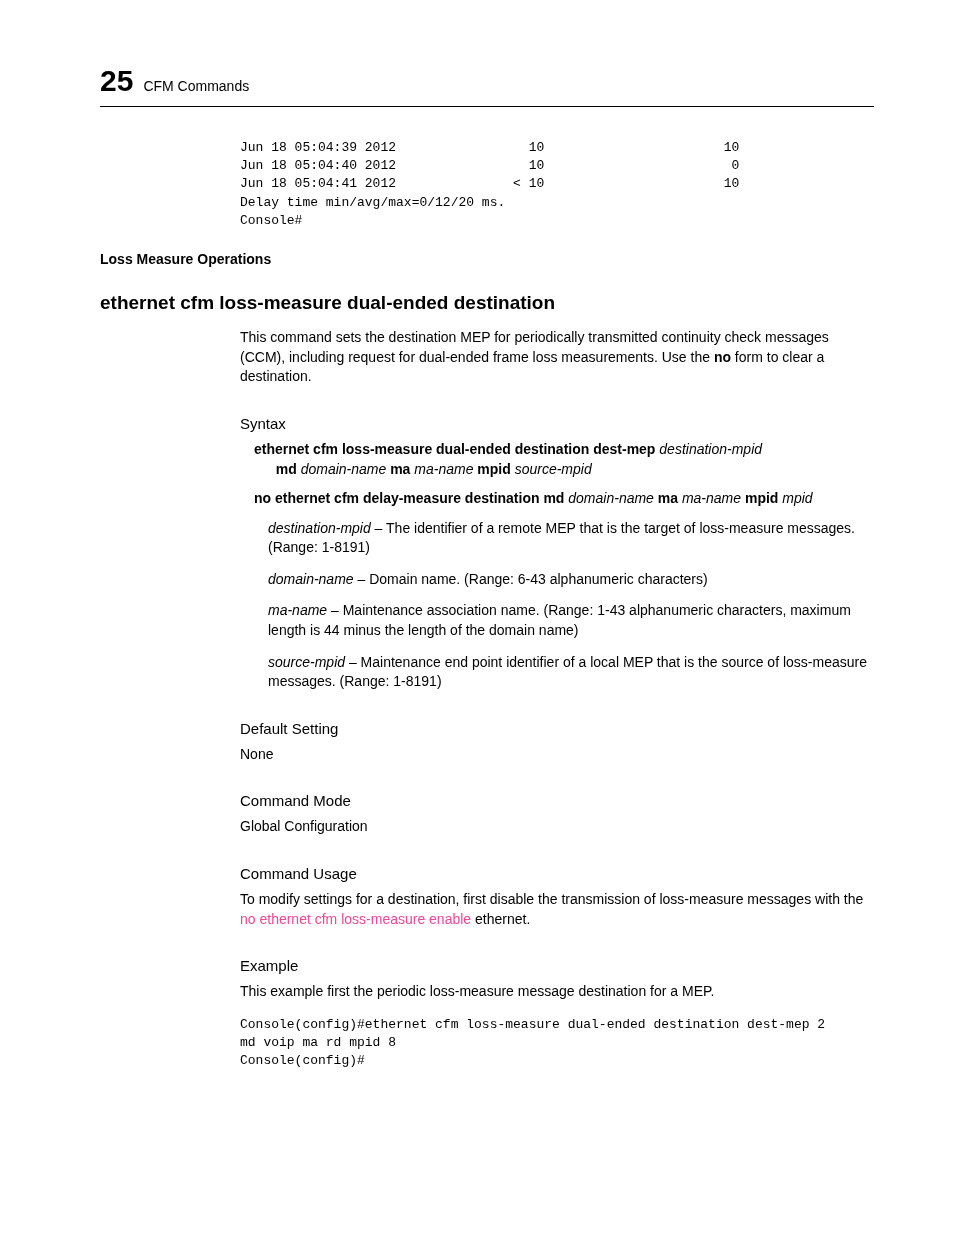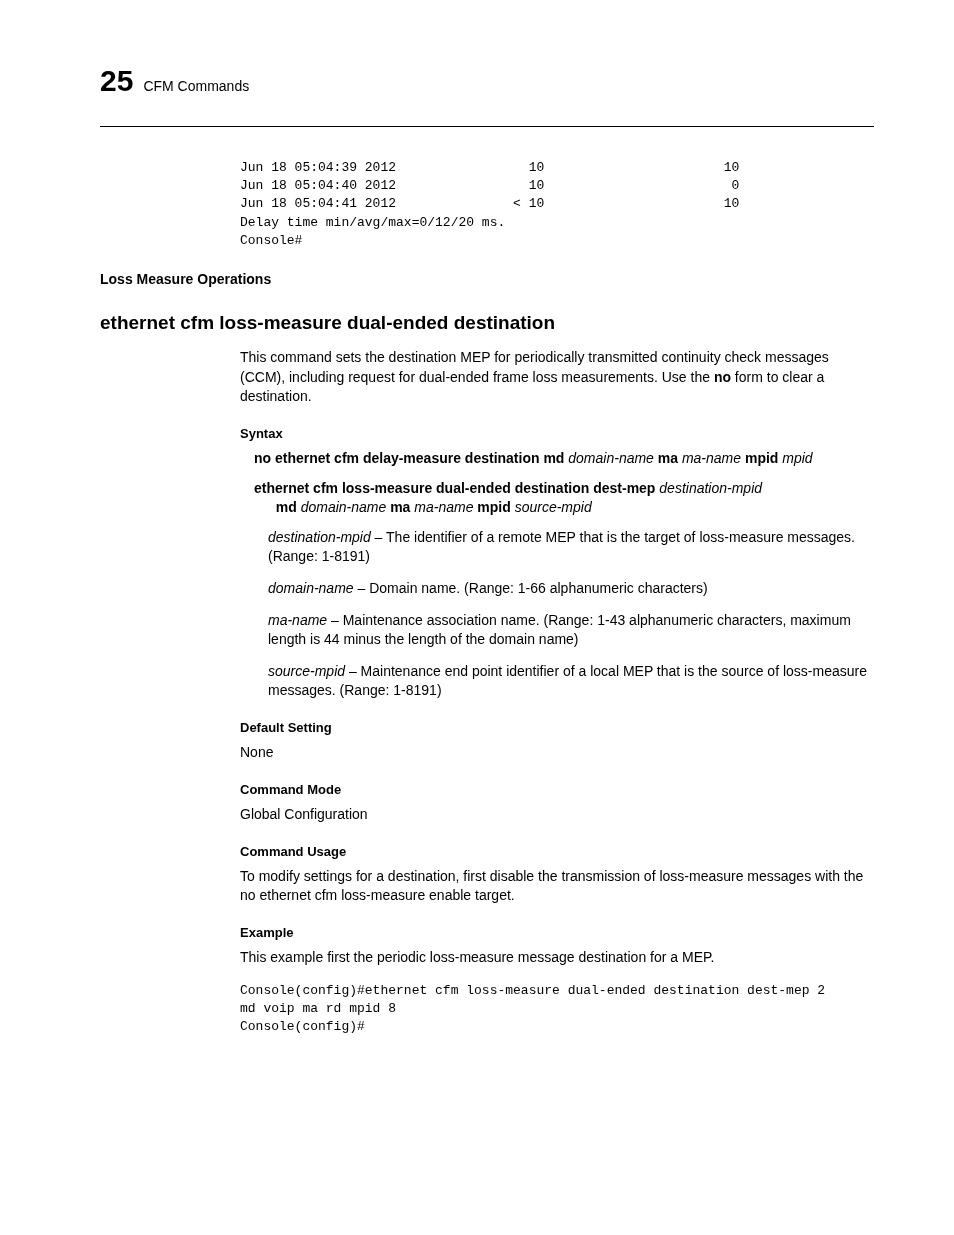--- a/index.html
+++ b/index.html
@@ -9,21 +9,21 @@
     margin: 0;
     padding: 60px 80px 40px 100px;
     line-height: 1.4;
     width: 954px;
     box-sizing: border-box;
   }
   .header {
     display: flex;
     align-items: baseline;
     border-bottom: 1px solid #000;
-    padding-bottom: 24px;
+    padding-bottom: 4px;
     margin-bottom: 32px;
   }
   .chapter-num {
     font-size: 30px;
     font-weight: bold;
     margin-right: 10px;
   }
   .chapter-title {
     font-size: 14px;
     text-align: right;
@@ -45,37 +45,37 @@
     font-weight: bold;
     font-size: 19px;
     margin-top: 20px;
     margin-bottom: 12px;
   }
   .body-indent {
     margin-left: 140px;
   }
   .body-indent p { margin: 0 0 14px 0; }
   .h4 {
-    font-weight: bold;
-    font-size: 13px;
-    margin-top: 18px;
+    font-weight: normal;
+    font-size: 15px;
+    margin-top: 26px;
     margin-bottom: 6px;
   }
   .syntax-line {
     margin-left: 28px;
     text-indent: -14px;
     margin-bottom: 10px;
   }
   .param-list {
     margin-left: 28px;
   }
   .param-list p { margin: 0 0 12px 0; }
   .italic { font-style: italic; }
   .bold { font-weight: bold; }
-  .link { color: #000000; }
+  .link { color: #ec4899; }
   .plain { margin: 0 0 14px 0; }
 </style>
 </head>
 <body>
 
 <div class="header">
   <span class="chapter-num">25</span>
   <span class="chapter-title">CFM Commands</span>
 </div>
 
@@ -90,44 +90,44 @@
 <div class="h3">ethernet cfm loss-measure dual-ended destination</div>
 
 <div class="body-indent">
   <p>
     <span>This command sets the destination MEP for periodically transmitted continuity check messages (CCM), including request for dual-ended frame loss measurements. Use the </span><span class="bold">no</span><span> form to clear a destination.</span>
   </p>
 
   <div class="h4">Syntax</div>
 
   <div class="syntax-line">
-    <span class="bold">no ethernet cfm delay-measure destination md </span><span class="italic">domain-name</span><span class="bold"> ma </span><span class="italic">ma-name</span><span class="bold"> mpid </span><span class="italic">mpid</span>
-  </div>
-
-  <div class="syntax-line">
     <span class="bold">ethernet cfm loss-measure dual-ended destination dest-mep </span><span class="italic">destination-mpid</span><br>
     &nbsp;&nbsp;<span class="bold">md </span><span class="italic">domain-name</span><span class="bold"> ma </span><span class="italic">ma-name</span><span class="bold"> mpid </span><span class="italic">source-mpid</span>
   </div>
 
+  <div class="syntax-line">
+    <span class="bold">no ethernet cfm delay-measure destination md </span><span class="italic">domain-name</span><span class="bold"> ma </span><span class="italic">ma-name</span><span class="bold"> mpid </span><span class="italic">mpid</span>
+  </div>
+
   <div class="param-list">
     <p><span class="italic">destination-mpid</span><span> – The identifier of a remote MEP that is the target of loss-measure messages. (Range: 1-8191)</span></p>
-    <p><span class="italic">domain-name</span><span> – Domain name. (Range: 1-66 alphanumeric characters)</span></p>
+    <p><span class="italic">domain-name</span><span> – Domain name. (Range: 6-43 alphanumeric characters)</span></p>
     <p><span class="italic">ma-name</span><span> – Maintenance association name. (Range: 1-43 alphanumeric characters, maximum length is 44 minus the length of the domain name)</span></p>
     <p><span class="italic">source-mpid</span><span> – Maintenance end point identifier of a local MEP that is the source of loss-measure messages. (Range: 1-8191)</span></p>
   </div>
 
   <div class="h4">Default Setting</div>
   <p class="plain">None</p>
 
   <div class="h4">Command Mode</div>
   <p class="plain">Global Configuration</p>
 
   <div class="h4">Command Usage</div>
   <p class="plain">
-    <span>To modify settings for a destination, first disable the transmission of loss-measure messages with the </span><span class="link">no ethernet cfm loss-measure enable</span><span> target.</span>
+    <span>To modify settings for a destination, first disable the transmission of loss-measure messages with the </span><span class="link">no ethernet cfm loss-measure enable</span><span> ethernet.</span>
   </p>
 
   <div class="h4">Example</div>
   <p class="plain">This example first the periodic loss-measure message destination for a MEP.</p>
 </div>
 
 <div class="code">Console(config)#ethernet cfm loss-measure dual-ended destination dest-mep 2 
 md voip ma rd mpid 8
 Console(config)#</div>
 

